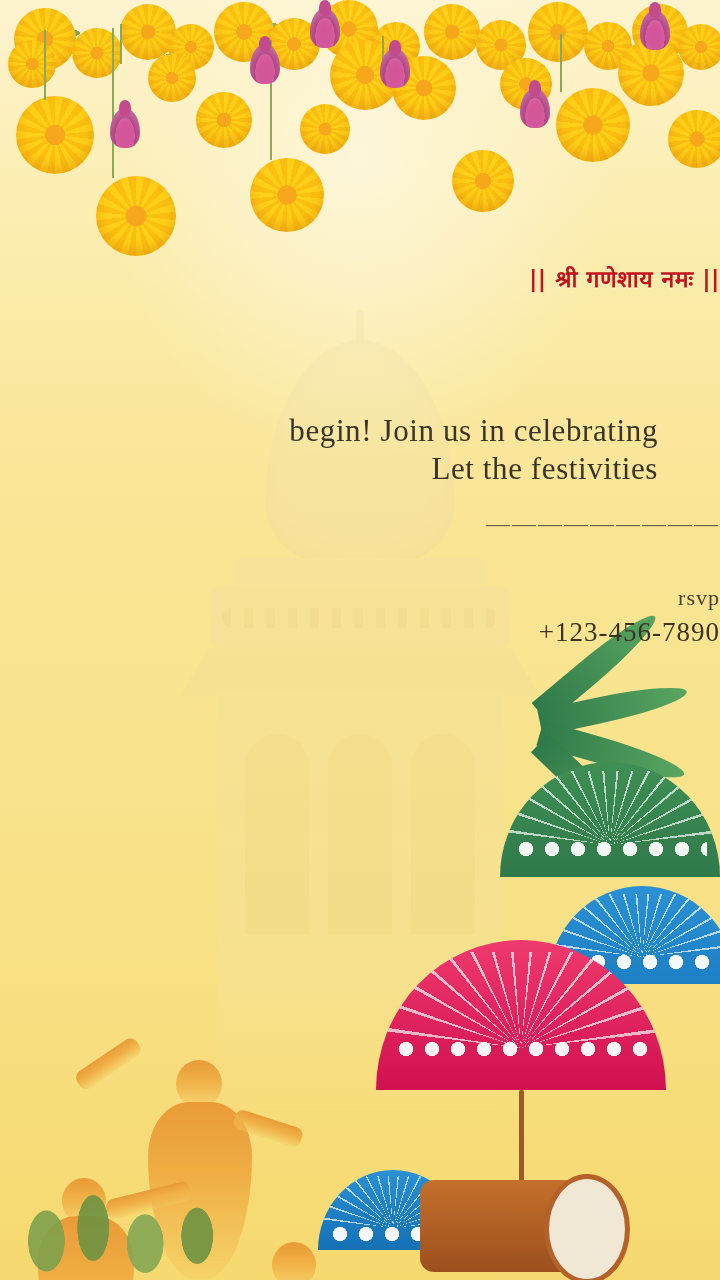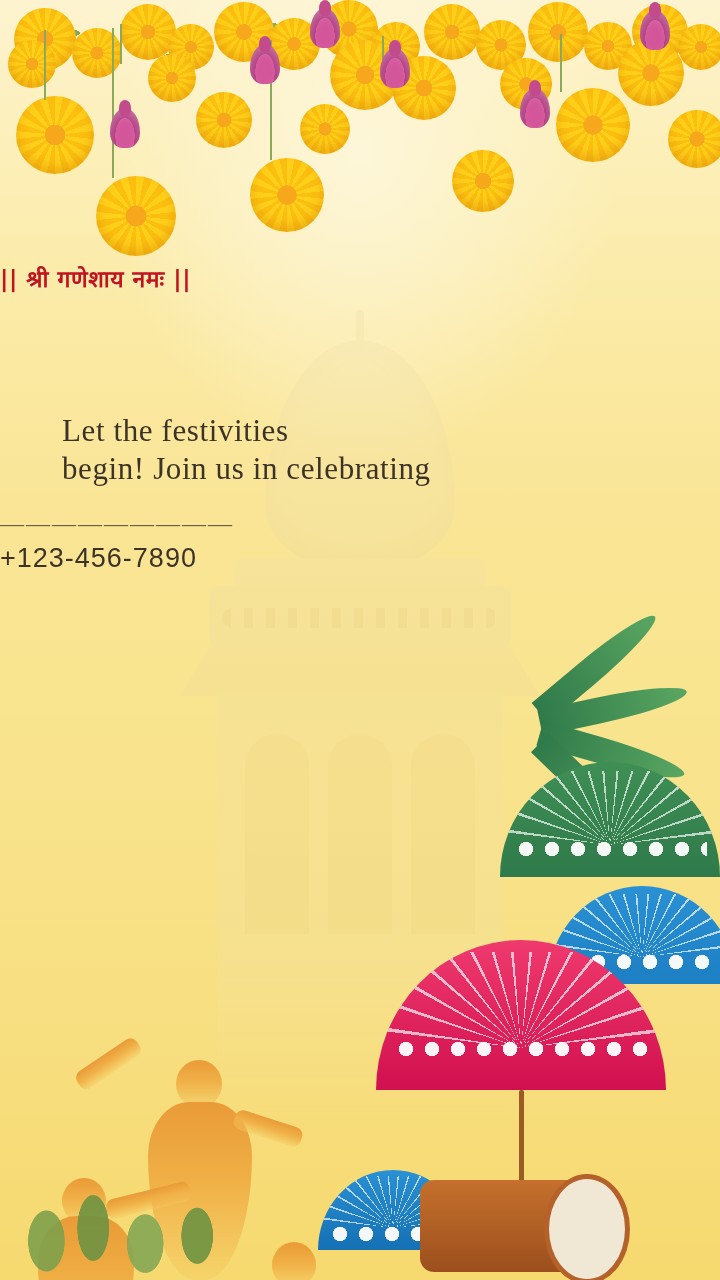--- a/index.html
+++ b/index.html
@@ -316,21 +316,21 @@
       radial-gradient(ellipse 30px 48px at 52% 72%, #86a855 0 60%, rgba(0,0,0,0) 62%),
       radial-gradient(ellipse 26px 46px at 72% 66%, #6f9342 0 60%, rgba(0,0,0,0) 62%);
     opacity: .9;
   }
 
   
   .content {
     position: absolute;
     left: 0; right: 0;
     top: 262px;
-    text-align: left;
+    text-align: right;
     z-index: 5;
   }
   .mantra {
     font-family: "DejaVu Sans", sans-serif;
     font-weight: bold;
     font-size: 23px;
     color: #c2141b;
     letter-spacing: .5px;
     margin-bottom: 118px;
     text-shadow: 0 1px 0 rgba(255,255,255,.5);
@@ -352,21 +352,21 @@
   }
   .rsvp-label {
     margin-top: 48px;
     font-family: "Liberation Serif", serif;
     font-size: 22px;
     color: #4a4132;
     letter-spacing: 1px;
   }
   .rsvp-phone {
     margin-top: 6px;
-    font-family: Liberation Sans, sans-serif;
+    font-family: Liberation Serif, serif;
     font-size: 27px;
     color: #3c3326;
     letter-spacing: 1px;
   }
 </style>
 </head>
 <body>
 
 <div id="card">
 
@@ -480,20 +480,21 @@
 
   <div class="drum">
     <div class="shell"></div>
     <div class="head"></div>
   </div>
   <div class="bush"></div>
 
   <div class="content">
     <div class="mantra">|| श्री गणेशाय नमः ||</div>
     <div class="invite">
+      <div>begin! Join us in celebrating</div>
       <div>Let the festivities</div>
-      <div>begin! Join us in celebrating</div>
     </div>
     <div class="divider">—————————</div>
+    <div class="rsvp-label">rsvp</div>
     <div class="rsvp-phone">+123-456-7890</div>
   </div>
 
 </div>
 
 </body></html>

